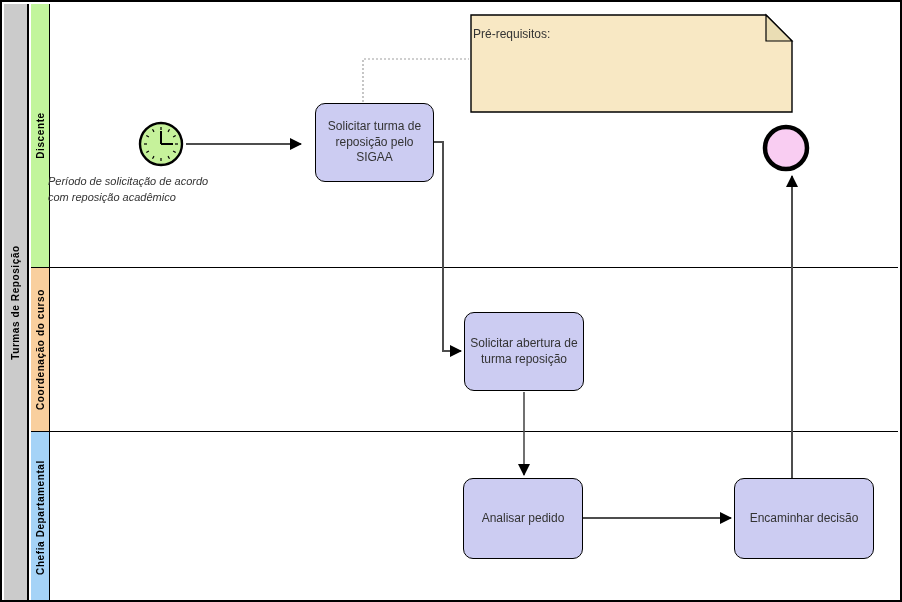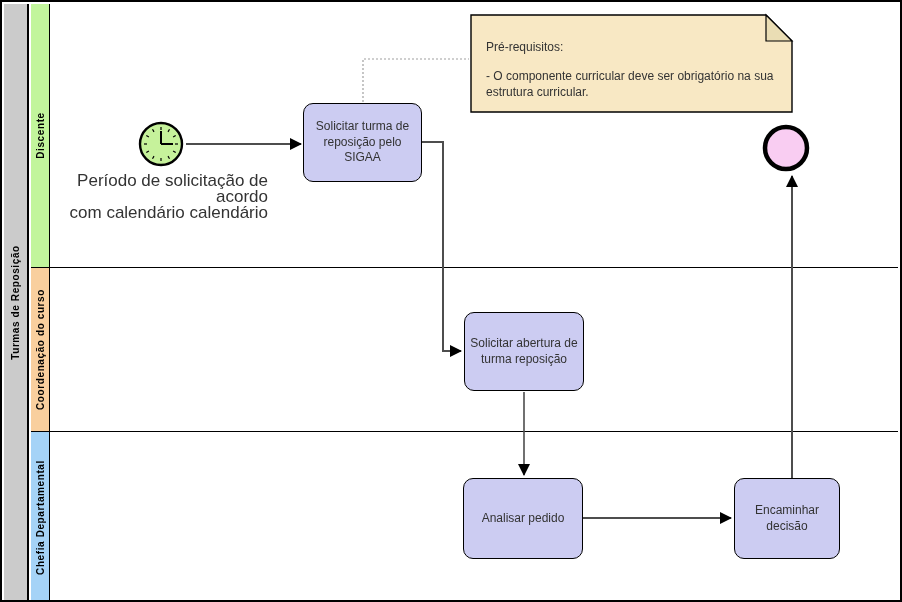--- a/index.html
+++ b/index.html
@@ -59,43 +59,44 @@
     background: #ccccf2;
     border: 1px solid #000;
     border-radius: 10px;
     display: flex; align-items: center; justify-content: center;
     text-align: center;
     font-size: 12px;
     line-height: 1.28;
     color: #333;
     padding: 0 3px;
   }
-  .task-1 { left: 301px; top: 101px; width: 119px; height: 79px; }
+  .task-1 { left: 313px; top: 101px; width: 119px; height: 79px; }
   .task-2 { left: 462px; top: 310px; width: 120px; height: 79px; justify-content: center; }
   .task-3 { left: 461px; top: 476px; width: 120px; height: 81px; align-items: center; }
-  .task-4 { left: 732px; top: 476px; width: 106px; height: 81px; }
+  .task-4 { left: 732px; top: 476px; width: 140px; height: 81px; }
   
   .note-text {
     position: absolute;
     left: 471px; top: 24px;
     width: 316px;
     font-size: 12px;
     line-height: 16px;
     color: #333;
   }
-  .note-text div { margin: 13px; }
+  .note-text div { margin: 0; }
   
   .timer-label {
     position: absolute;
     left: 46px; top: 171px;
     width: 220px;
-    text-align: right;
-    font-size: 17px;
+    text-align: left;
+    font-size: 11px;
     line-height: 16px;
     color: #333;
+    font-style: italic;
   }
   .timer-label span { display: block; }
 </style>
 </head>
 <body>
 
 <div class="canvas">
 
   <div class="pool-header">
     <span class="vlabel">Turmas de Reposição</span>
@@ -168,21 +169,20 @@
   </div>
   <div class="task task-3">
     <span>Analisar pedido</span>
   </div>
   <div class="task task-4">
     <span>Encaminhar decisão</span>
   </div>
 
   <div class="note-text">
     <div>Pré-requisitos:</div>
-    <div>- O componente curricular deve ser obrigatório na sua estrutura curricular.</div>
   </div>
 
   <div class="timer-label">
     <span>Período de solicitação de acordo</span>
-    <span>com calendário calendário</span>
+    <span>com reposição acadêmico</span>
   </div>
 
 </div>
 
 </body></html>

